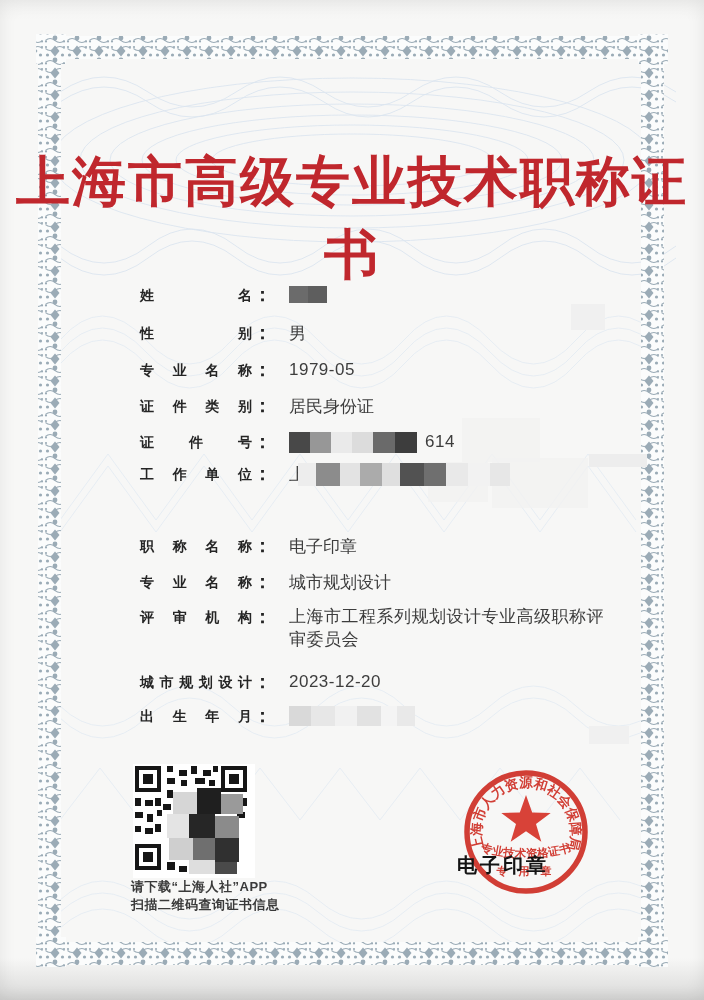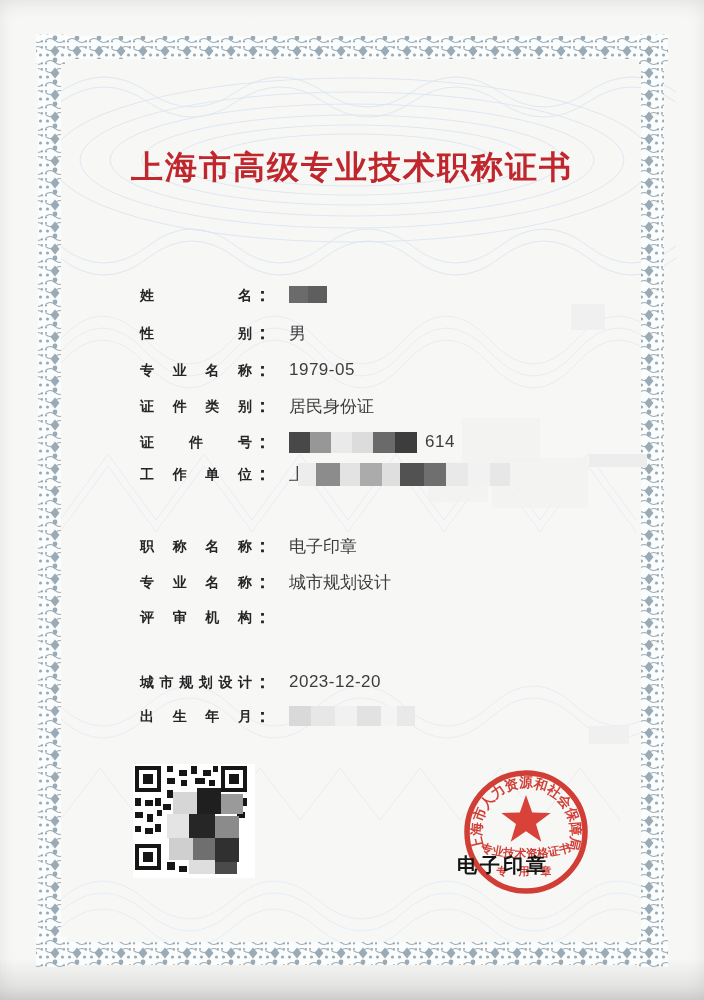--- a/index.html
+++ b/index.html
@@ -6,21 +6,21 @@
   body{background:#e9e9e8;font-family:"Liberation Sans",sans-serif;}
   .page{
     position:relative;width:704px;height:1000px;margin:0 auto;overflow:hidden;
     background:linear-gradient(180deg,#f2f2f1 0,#f7f7f6 20px,#f7f7f6 958px,#e3e3e2 986px,#d4d4d3 1000px);
     box-shadow:inset 0 0 18px rgba(0,0,0,.08);
   }
   svg.bglayer{position:absolute;left:0;top:0;}
   
   .cert-title{
     position:absolute;left:0;top:146px;width:704px;text-align:center;
-    font-size:32px;font-weight:700;letter-spacing:2px;color:#c0272d;
+    font-size:54px;font-weight:700;letter-spacing:2px;color:#c0272d;
     font-family:"Liberation Sans",sans-serif;
   }
   
   .row{position:absolute;left:140px;display:flex;align-items:flex-start;}
   .flabel{
     display:inline-block;width:112px;text-align:justify;text-align-last:justify;
     font-weight:700;font-size:14px;color:#252525;line-height:24px;white-space:normal;
   }
   .colon{font-weight:700;font-size:19px;line-height:24px;color:#252525;margin-left:1px;}
   .fvalue{margin-left:17px;font-size:17px;color:#3d3d3d;line-height:24px;}
@@ -163,20 +163,21 @@
 
   <div class="row" style="top:570px">
     <span class="flabel">专业名称</span>
       <span class="colon">：</span>
     <span class="fvalue kai">城市规划设计</span>
   </div>
 
   <div class="row" style="top:605px">
     <span class="flabel">评审机构</span>
       <span class="colon">：</span>
+    <span class="fvalue kai wrapval">上海市工程系列规划设计专业高级职称评审委员会</span>
   </div>
 
   <div class="row" style="top:670px">
     <span class="flabel">城市规划设计</span>
       <span class="colon">：</span>
     <span class="fvalue num">2023-12-20</span>
   </div>
 
   <div class="row" style="top:704px">
     <span class="flabel">出生年月</span>
@@ -231,20 +232,24 @@
         <rect x="56" y="50" width="26" height="24" fill="#262626"></rect>
         <rect x="82" y="52" width="24" height="22" fill="#8b8b8b"></rect>
         <rect x="36" y="74" width="24" height="22" fill="#cfcfcf"></rect>
         <rect x="60" y="74" width="22" height="22" fill="#6f6f6f"></rect>
         <rect x="82" y="74" width="24" height="24" fill="#303030"></rect>
         <rect x="56" y="96" width="26" height="14" fill="#dedede"></rect>
         <rect x="82" y="98" width="22" height="12" fill="#4a4a4a"></rect>
       </g>
     </svg>
   </div>
+  <div class="qr-caption">
+    <div>请下载“上海人社”APP</div>
+    <div>扫描二维码查询证书信息</div>
+  </div>
 
   <div class="seal-wrap">
     <svg width="128" height="128" viewBox="0 0 128 128" aria-hidden="true">
       <g opacity="0.93">
         <circle cx="64" cy="64" r="59" fill="none" stroke="#cf3127" stroke-width="5.5"></circle>
         <path id="sealArc" d="M 26.9 89.8 A 45 45 0 1 1 101.1 89.8" fill="none"></path>
         <text font-size="13.5" font-weight="700" fill="#cf3127" font-family="Liberation Sans, sans-serif">
           <textPath href="#sealArc" startOffset="50%" text-anchor="middle">上海市人力资源和社会保障局</textPath>
         </text>
         <polygon fill="#d6352a" points="64,27 70.2,44.5 88.7,45 74,55.9 79.3,73.7 64,63.2 48.7,73.7 54,55.9 39.3,45 57.8,44.5"></polygon>

